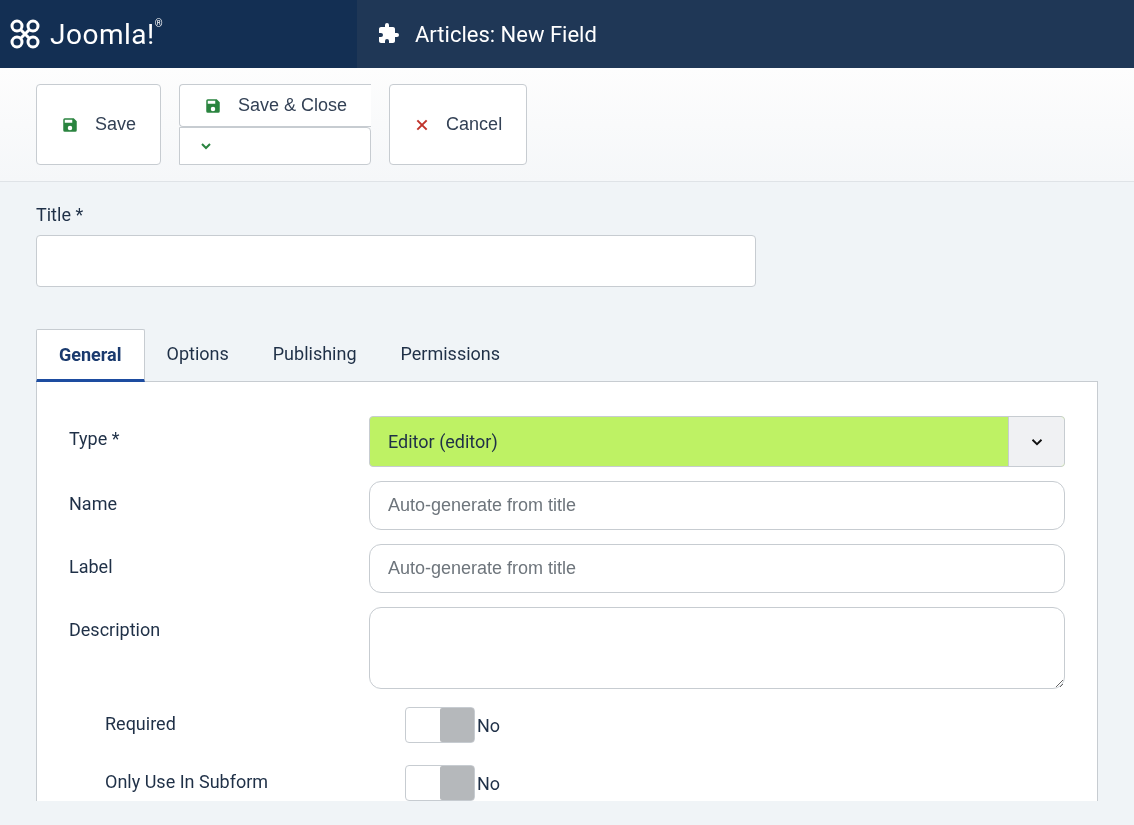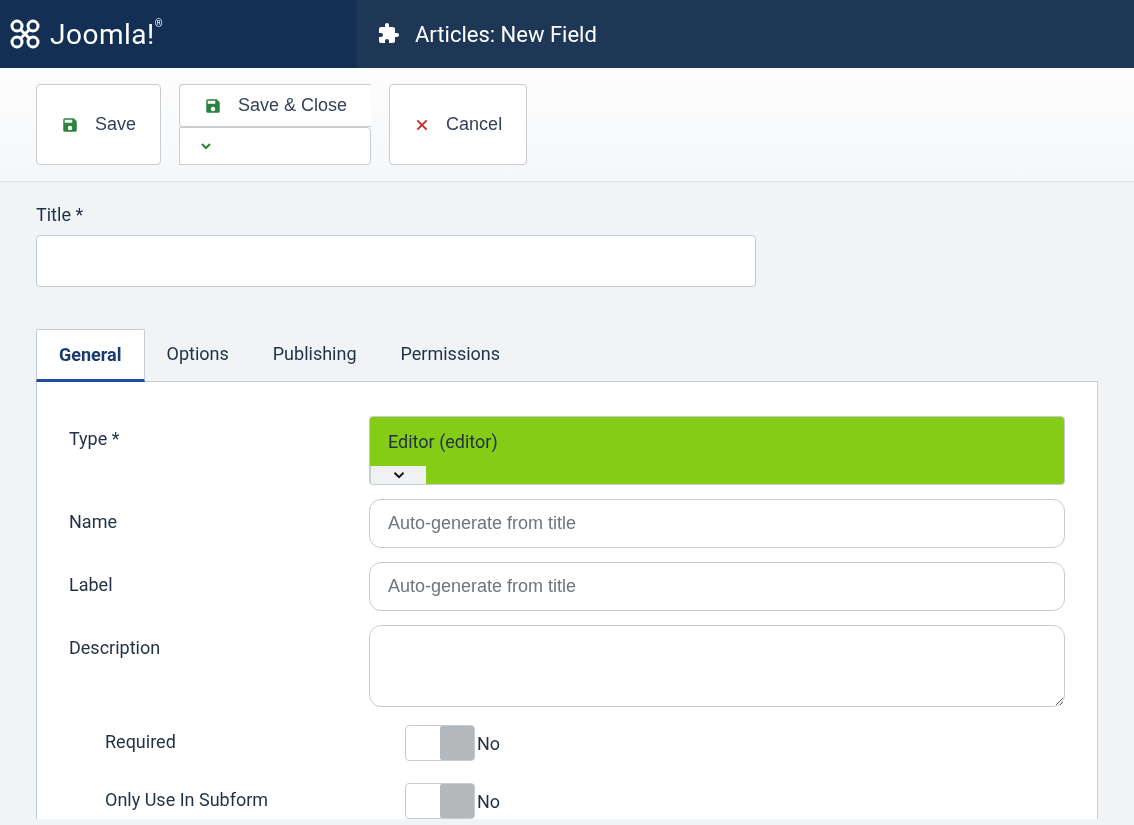--- a/index.html
+++ b/index.html
@@ -120,22 +120,21 @@
     font-size: 18px;
     color: #1f3047;
     padding-top: 12px;
   }
   .control { flex: 1; }
   .select {
     display: flex;
     border: 1px solid #c7ccd1;
     border-radius: 4px;
     overflow: hidden;
-    background: #84cc16;
-    flex-direction: column;
+    background: #bef264;
   }
   .select-val { flex:1; padding: 14px 18px; font-size: 18px; color:#1f3047; }
   .select-caret {
     width: 56px; background:#f0f1f3; border-left:1px solid #c7ccd1;
     display:flex; align-items:center; justify-content:center;
   }
   .text-input, .textarea {
     width: 100%;
     border: 1px solid #c7ccd1;
     border-radius: 12px;

